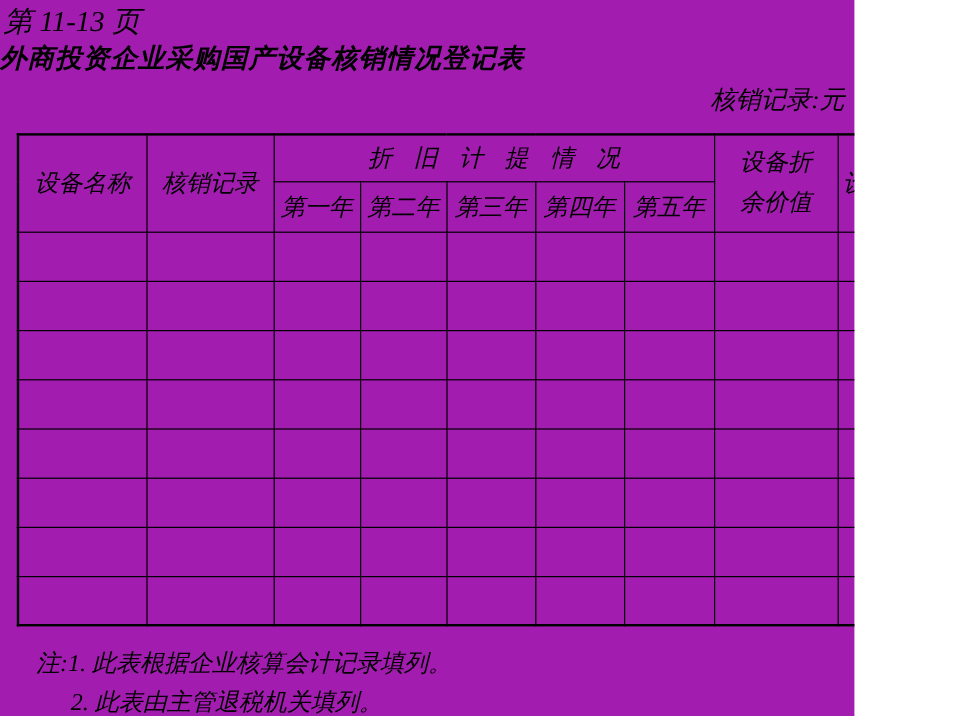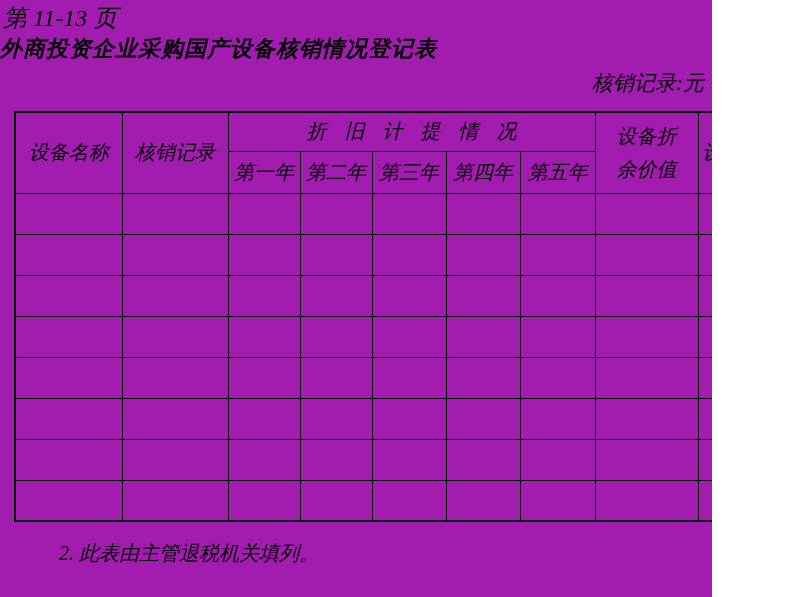--- a/index.html
+++ b/index.html
@@ -208,16 +208,17 @@
           <td></td>
           <td></td>
           <td></td>
           <td></td>
           <td></td>
         </tr>
       </tbody>
   </table>
 
   <div class="notes">
+    <div class="note1">注:1. 此表根据企业核算会计记录填列。</div>
     <div class="note2">2. 此表由主管退税机关填列。</div>
   </div>
 
 </div>
 
 </body></html>

